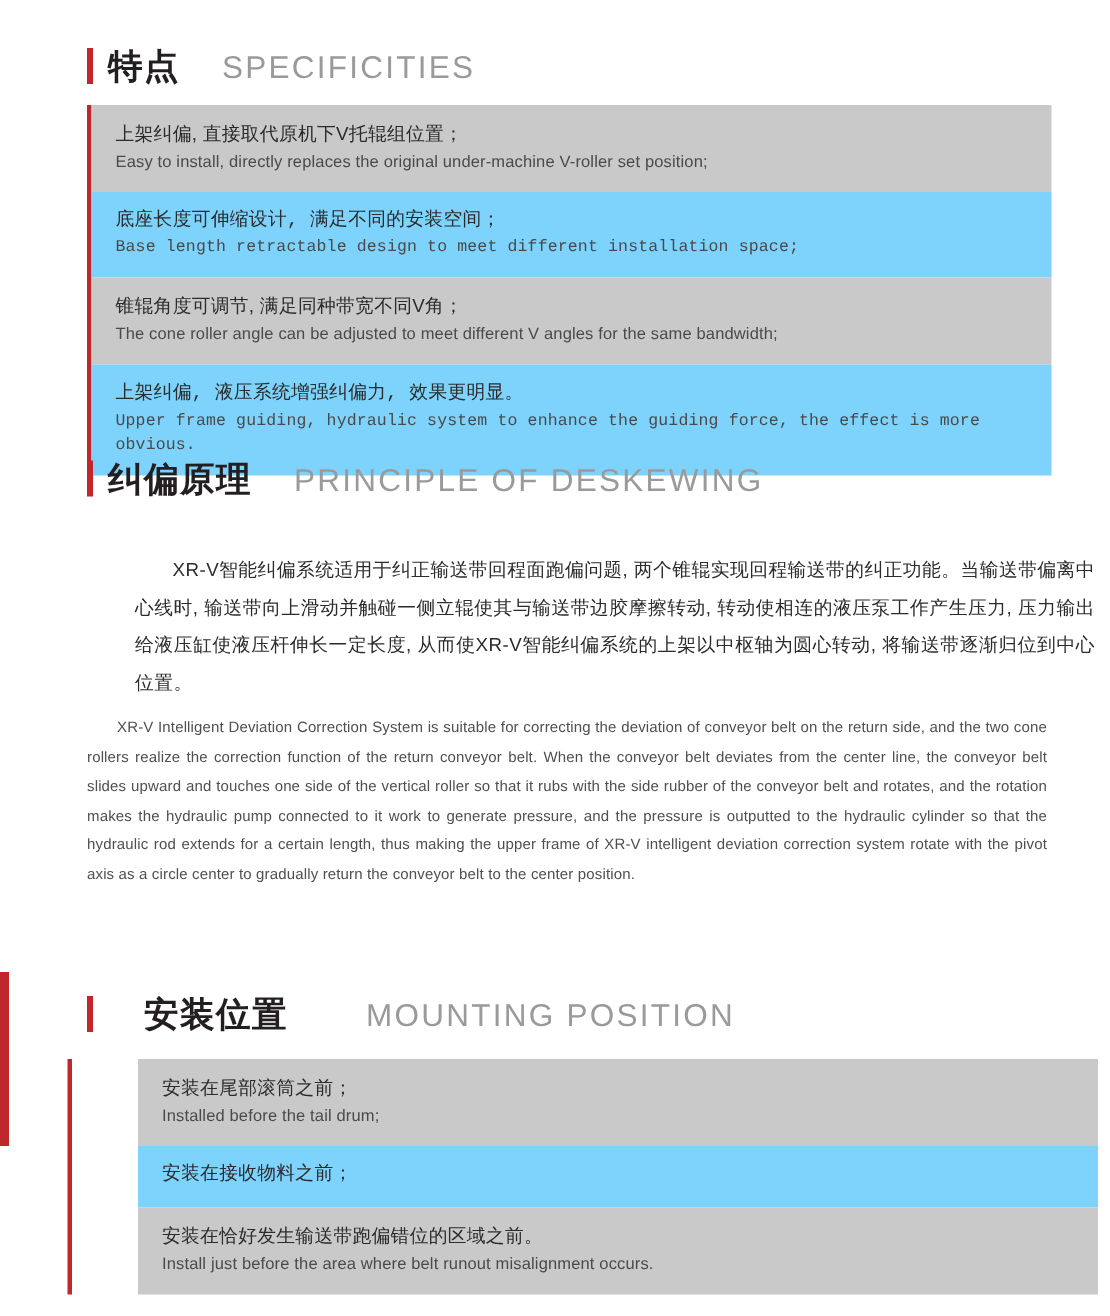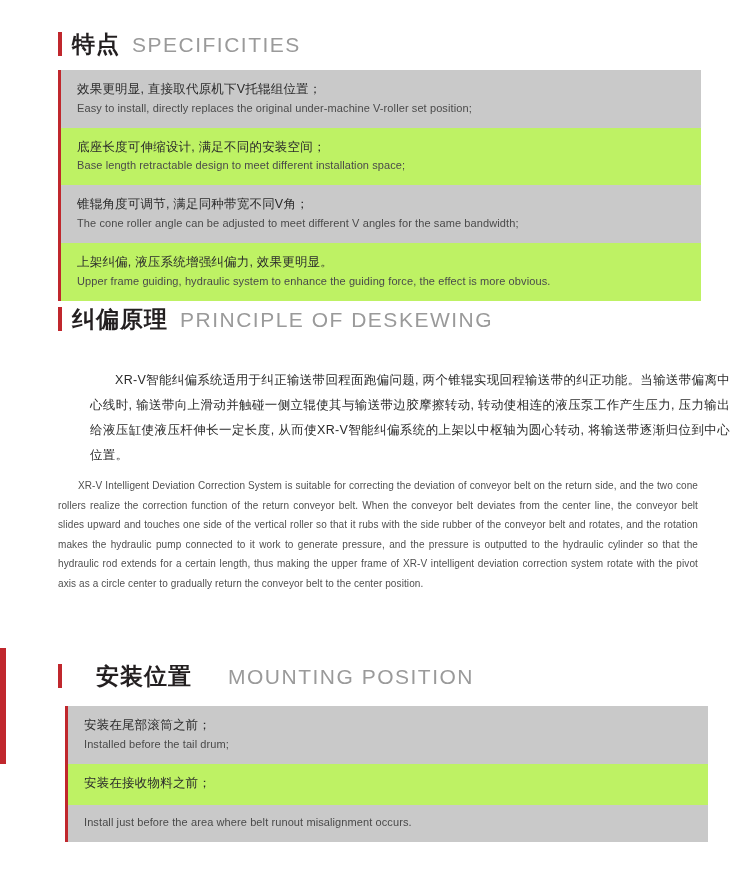--- a/index.html
+++ b/index.html
@@ -50,35 +50,35 @@
     font-size: 23px;
     font-weight: bold;
     color: #231f20;
     letter-spacing: 1px;
     white-space: nowrap;
   }
   .section-head .en {
     font-size: 21px;
     color: #9a9a9a;
     letter-spacing: 1.5px;
-    margin-left: 12px;
+    margin-left: 28px;
     white-space: nowrap;
     font-weight: 400;
   }
 
   
   .stripe-list {
     border-left: 3px solid #c0272d;
   }
   .stripe-row {
     padding: 10px 16px 11px 16px;
     box-sizing: border-box;
   }
   .stripe-row.dark { background: #c9c9c9; }
-  .stripe-row.light { background: #bef264; }
+  .stripe-row.light { background: #7dd3fc; font-family: Liberation Mono, monospace; }
   .stripe-row .cn {
     font-size: 12.5px;
     color: #2b2b2b;
     line-height: 1.5;
     margin-bottom: 2px;
     letter-spacing: 0.2px;
   }
   .stripe-row .en {
     font-size: 11px;
     color: #4a4a4a;
@@ -107,38 +107,38 @@
 
   
   #sec-specificities-head { position: absolute; left: 58px; top: 28px; }
   #sec-specificities-list { position: absolute; left: 58px; top: 70px; width: 640px; }
 
   #sec-principle-head { position: absolute; left: 58px; top: 303px; }
   #sec-principle-cn { position: absolute; left: 58px; top: 368px; width: 640px; }
   #sec-principle-en { position: absolute; left: 58px; top: 476px; width: 640px; }
 
   #sec-mounting-head { position: absolute; left: 58px; top: 660px; gap: 24px; }
-  #sec-mounting-list { position: absolute; left: 65px; top: 706px; width: 640px; }
+  #sec-mounting-list { position: absolute; left: 45px; top: 706px; width: 640px; padding-left: 44px; }
 </style>
 </head>
 <body>
 
 <div class="page">
 
   <div class="left-edge-strip"></div>
 
   <div class="section-head" id="sec-specificities-head">
     <span class="bar"></span>
     <span class="cn">特点</span>
     <span class="en">SPECIFICITIES</span>
   </div>
 
   <div class="stripe-list" id="sec-specificities-list">
     <div class="stripe-row dark">
-      <div class="cn">效果更明显, 直接取代原机下V托辊组位置；</div>
+      <div class="cn">上架纠偏, 直接取代原机下V托辊组位置；</div>
       <div class="en">Easy to install, directly replaces the original under-machine V-roller set position;</div>
     </div>
     <div class="stripe-row light">
       <div class="cn">底座长度可伸缩设计, 满足不同的安装空间；</div>
       <div class="en">Base length retractable design to meet different installation space;</div>
     </div>
     <div class="stripe-row dark">
       <div class="cn">锥辊角度可调节, 满足同种带宽不同V角；</div>
       <div class="en">The cone roller angle can be adjusted to meet different V angles for the same bandwidth;</div>
     </div>
@@ -165,17 +165,18 @@
 
   <div class="stripe-list" id="sec-mounting-list">
     <div class="stripe-row dark">
       <div class="cn">安装在尾部滚筒之前；</div>
       <div class="en">Installed before the tail drum;</div>
     </div>
     <div class="stripe-row light">
       <div class="cn">安装在接收物料之前；</div>
     </div>
     <div class="stripe-row dark">
+      <div class="cn">安装在恰好发生输送带跑偏错位的区域之前。</div>
       <div class="en">Install just before the area where belt runout misalignment occurs.</div>
     </div>
   </div>
 
 </div>
 
 </body></html>

